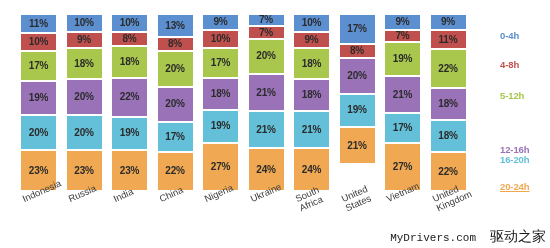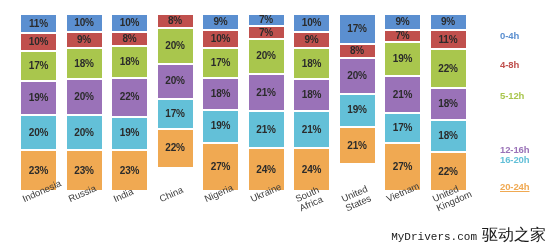--- a/index.html
+++ b/index.html
@@ -89,22 +89,22 @@
     right: 4px;
     bottom: 2px;
     font-family: "Liberation Mono", monospace;
     font-size: 11px;
     color: #1a1a1a;
     letter-spacing: 0px;
     white-space: nowrap;
   }
   #watermark .cn {
     font-family: "DejaVu Sans", sans-serif;
-    font-size: 16px;
-    margin-left: 5px;
+    font-size: 14px;
+    margin-left: 14px;
   }
 </style>
 </head>
 <body>
 
 <div id="chart-root">
 
   <div id="plot-area">
       <div class="bar-group">
         <div class="seg" style="background: rgb(91, 143, 208); height: 11%;">
@@ -169,20 +169,23 @@
           <span class="seg-label">19%</span>
         </div>
         <div class="seg" style="background: rgb(240, 169, 82); height: 23%;">
           <span class="seg-label">23%</span>
         </div>
         <div class="cat-label" style="left: 1px; top: 181px;">
           <span class="l2">India</span>
         </div>
       </div>
       <div class="bar-group">
+        <div class="seg" style="background: rgb(91, 143, 208); height: 13%;">
+          <span class="seg-label">13%</span>
+        </div>
         <div class="seg" style="background: rgb(192, 80, 77); height: 8%;">
           <span class="seg-label">8%</span>
         </div>
         <div class="seg" style="background: rgb(169, 198, 77); height: 20%;">
           <span class="seg-label">20%</span>
         </div>
         <div class="seg" style="background: rgb(154, 114, 184); height: 20%;">
           <span class="seg-label">20%</span>
         </div>
         <div class="seg" style="background: rgb(99, 192, 216); height: 17%;">

